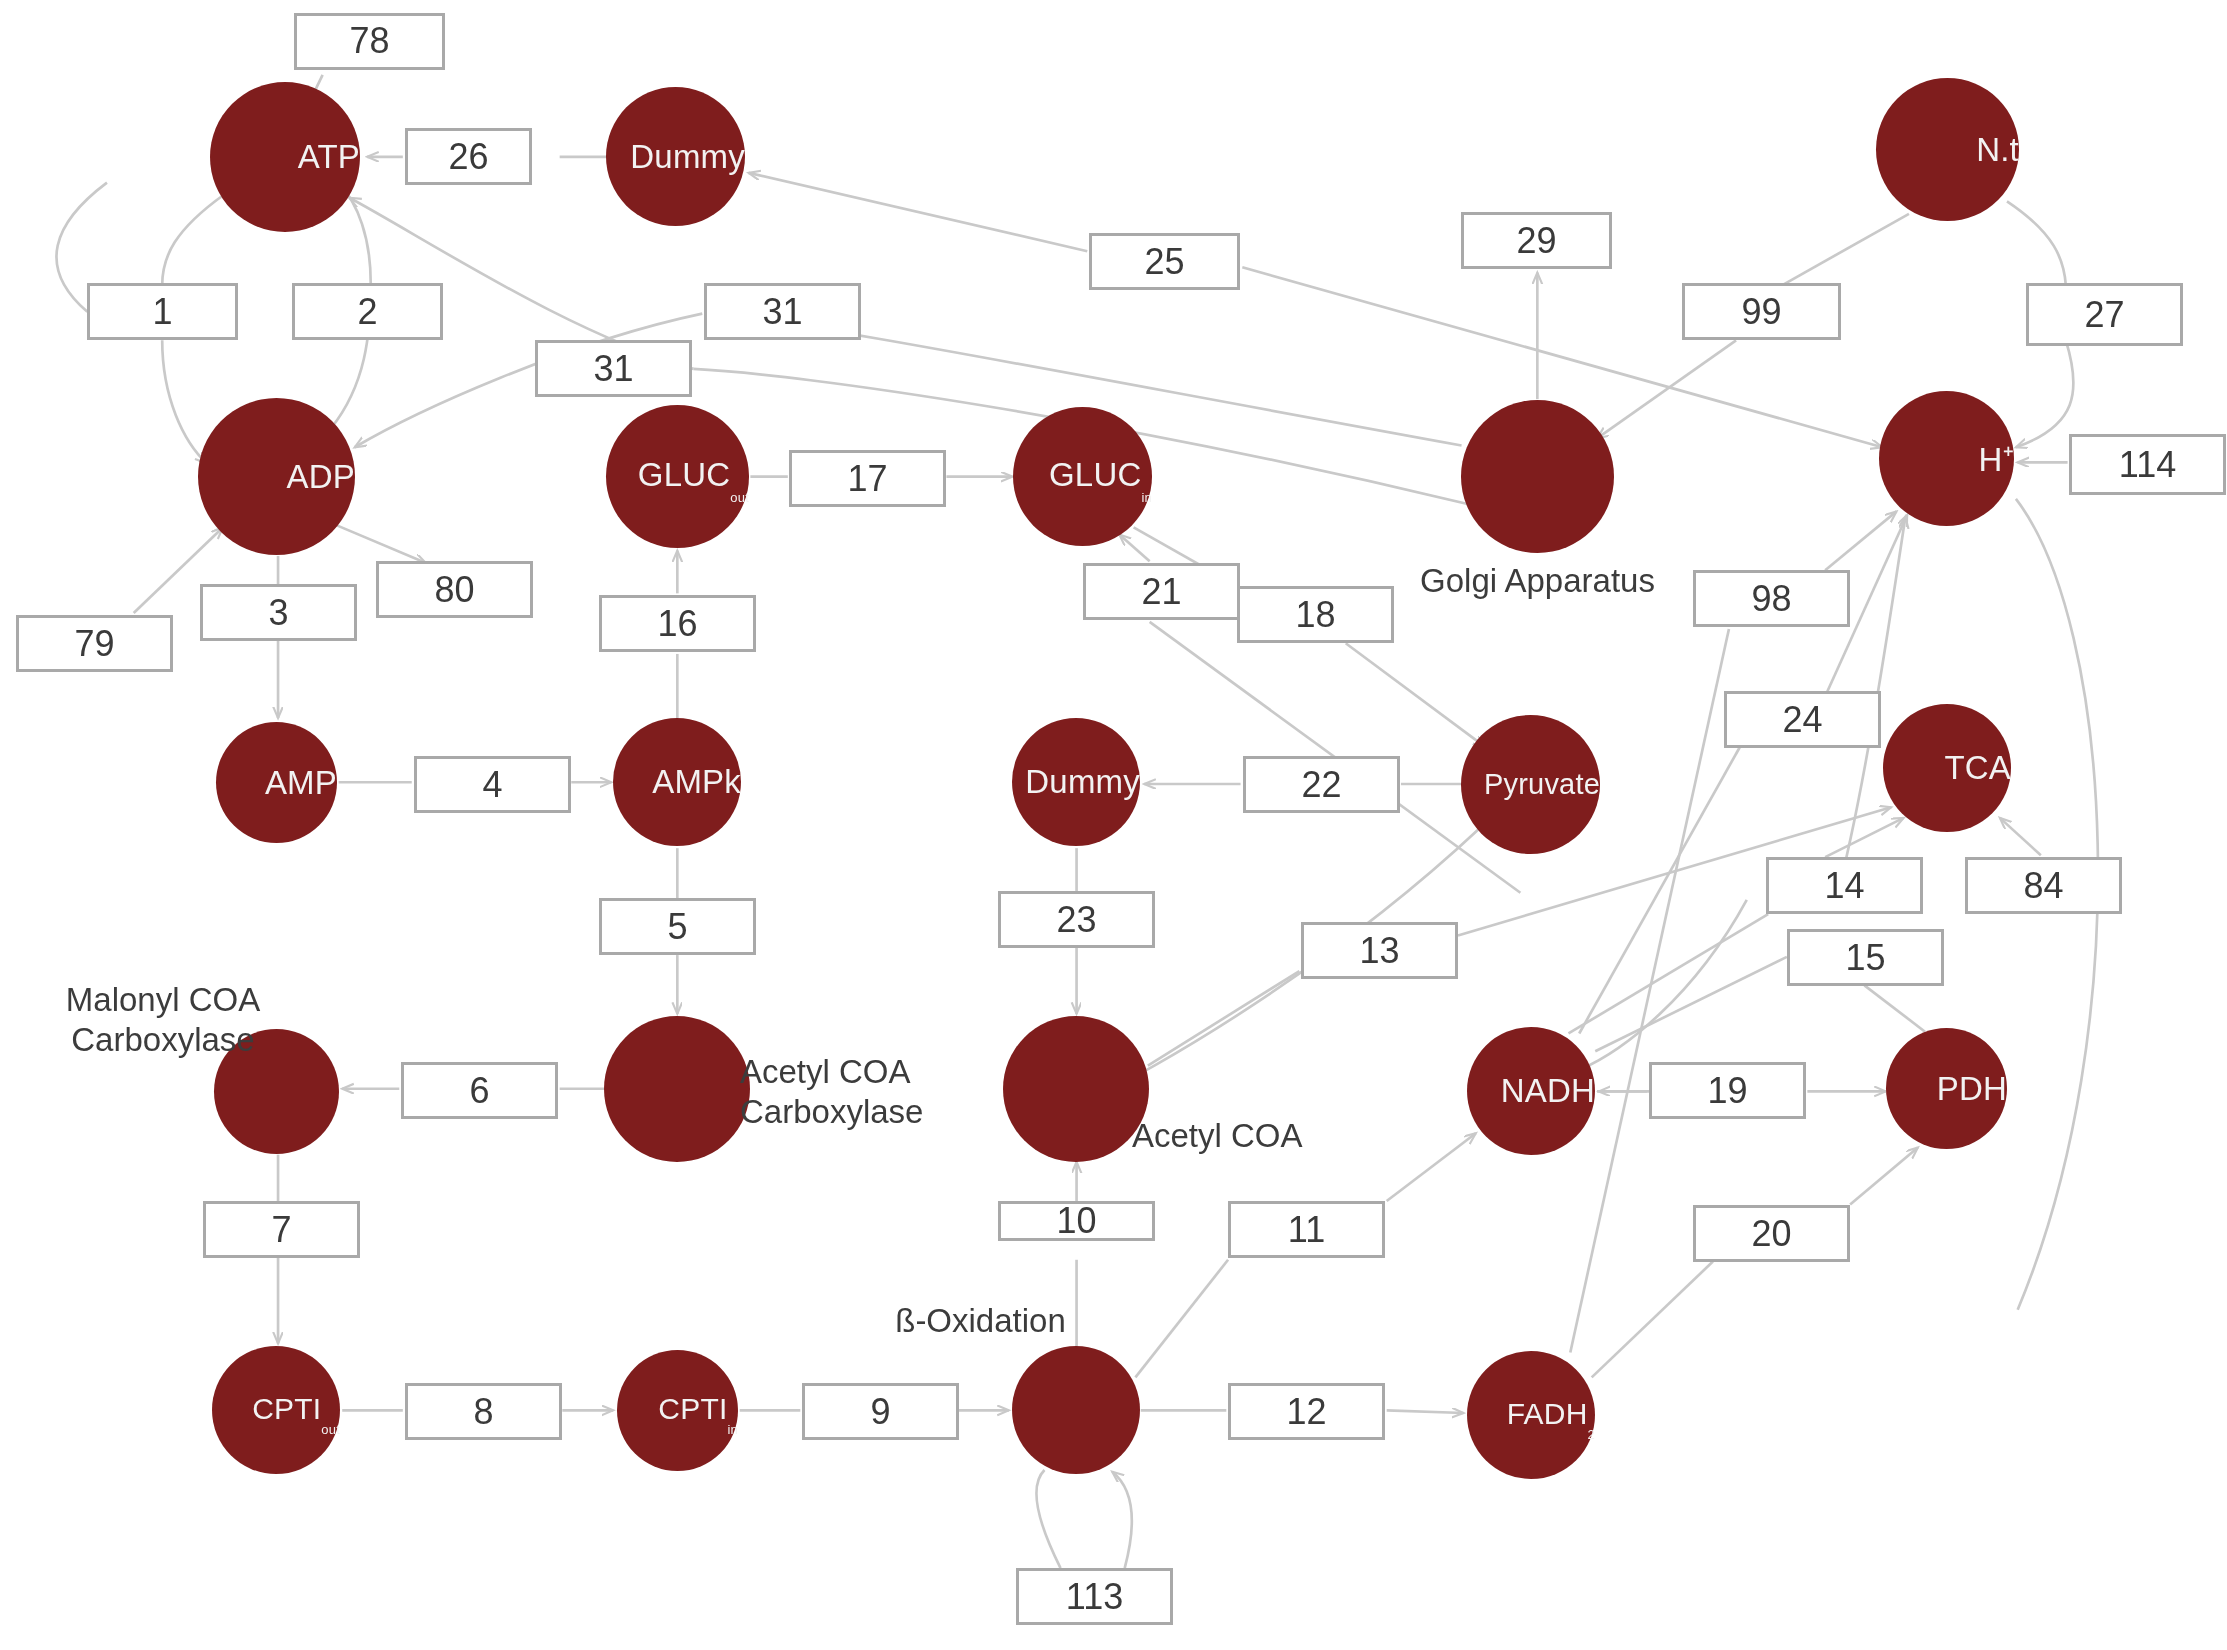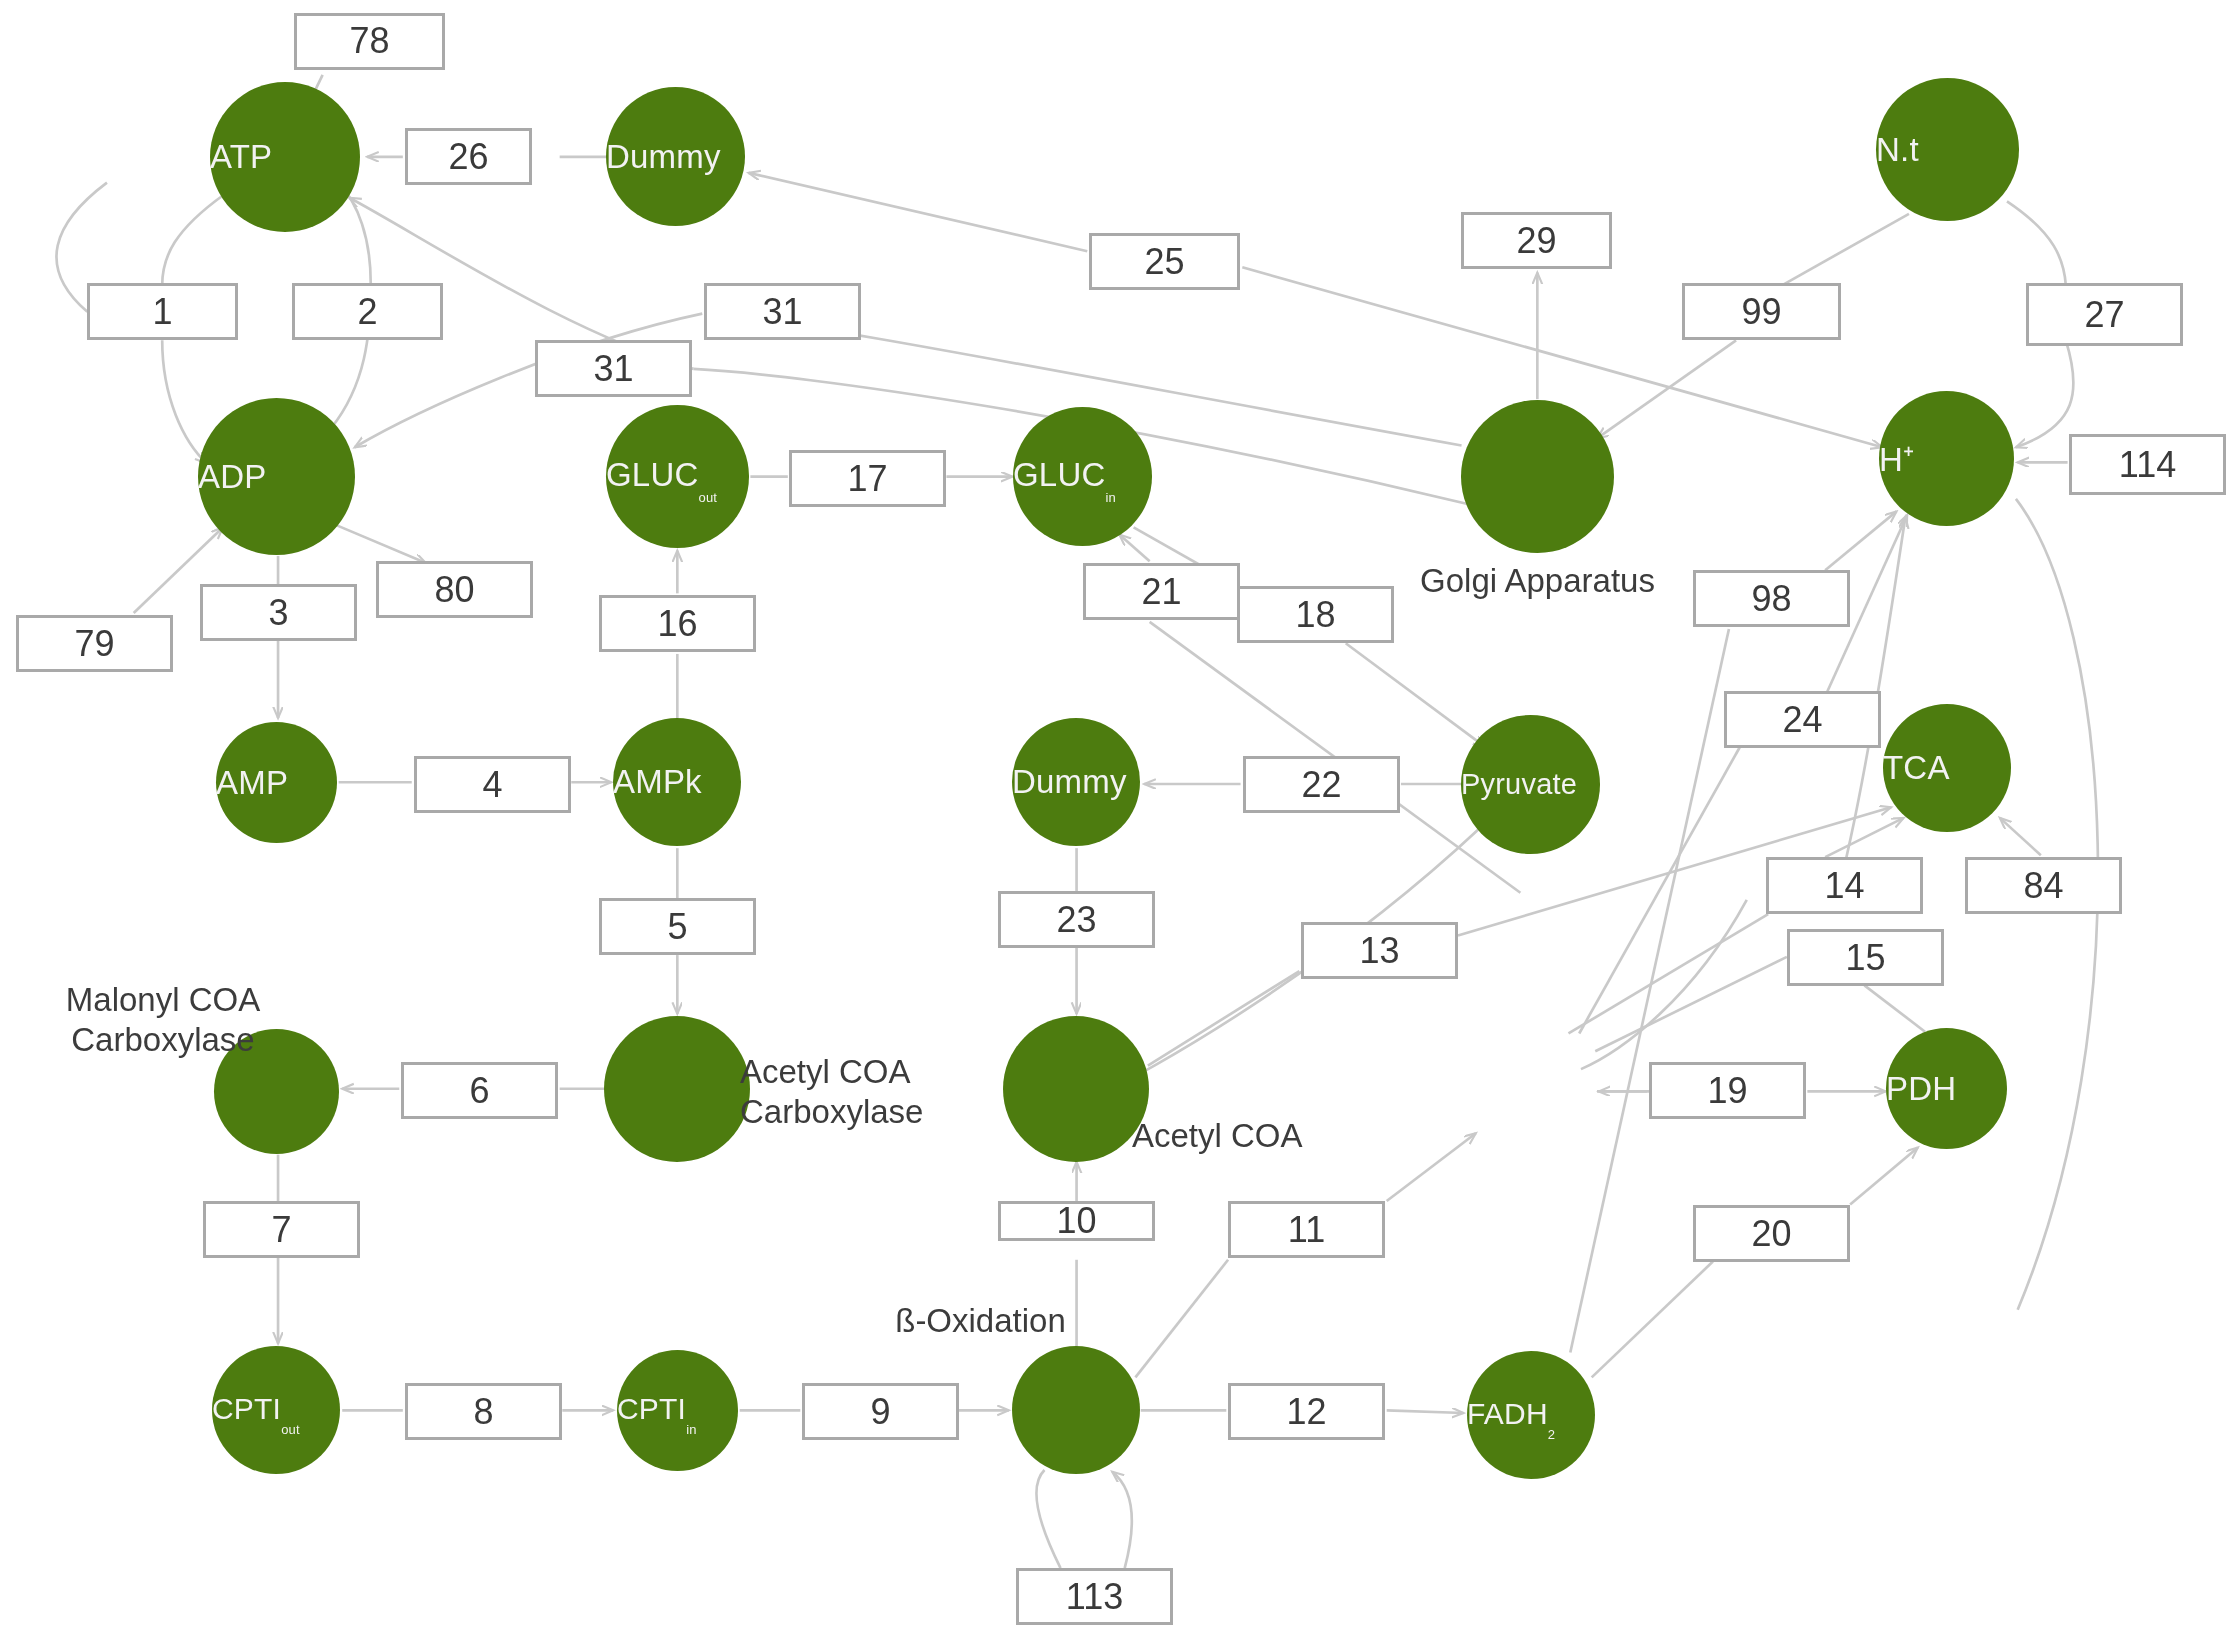--- a/index.html
+++ b/index.html
@@ -1,19 +1,19 @@
 <!DOCTYPE html>
 <html style="font-size:14.3px"><head>
 <meta charset="utf-8">
 <style>
   html,body{margin:0;padding:0;background:#ffffff;}
   body{font-family:"Liberation Sans", sans-serif;}
   #canvas{position:relative;width:2228px;height:1650px;background:#ffffff;overflow:hidden;}
   svg.edges{position:absolute;left:0;top:0;width:2228px;height:1650px;}
-  .node{position:absolute;border-radius:50%;background:#4d7c0f;display:flex;align-items:center;justify-content:flex-start;color:#f2f2f2;font-size:33px;letter-spacing:0.2px;}
+  .node{position:absolute;border-radius:50%;background:#7f1d1d;display:flex;align-items:center;justify-content:flex-end;color:#f2f2f2;font-size:33px;letter-spacing:0.2px;}
   .node span.sub{font-size:13px;vertical-align:sub;position:relative;top:8px;}
   .ext-label{position:absolute;color:#3c3c3c;font-size:33px;line-height:1.22;white-space:pre;text-align:center;}
   .rbox{position:absolute;background:#ffffff;border:3.6px solid #a9a9a9;display:flex;align-items:center;justify-content:center;color:#3a3a3a;font-size:36px;box-sizing:border-box;}
 </style>
 </head>
 <body>
 
 <div id="canvas">
 
   <svg class="edges" viewBox="0 0 2500 1852" preserveAspectRatio="none">
@@ -174,20 +174,23 @@
     </div>
 
   <div class="node" style="left:214px;top:1029px;width:125px;height:125px;"></div>
   <div class="ext-label" style="left:34px;top:980px;width:258px;">Malonyl COA
 Carboxylase</div>
   <div class="node" style="left:604px;top:1016px;width:146px;height:146px;"></div>
   <div class="ext-label" style="left:740px;top:1052px;width:267px;text-align:left;">Acetyl COA
 Carboxylase</div>
   <div class="node" style="left:1003px;top:1016px;width:146px;height:146px;"></div>
   <div class="ext-label" style="left:1132px;top:1116px;width:250px;text-align:left;">Acetyl COA</div>
+  <div class="node" style="left:1467px;top:1027px;width:128px;height:128px;">
+      <span>NADH</span>
+    </div>
   <div class="node" style="left:1886px;top:1028px;width:121px;height:121px;">
       <span>PDH</span>
     </div>
 
   <div class="node" style="left:212px;top:1346px;width:128px;height:128px;font-size:30px;">
       <span><span>CPTI</span><span class="sub">out</span></span>
     </div>
   <div class="node" style="left:617px;top:1350px;width:121px;height:121px;font-size:30px;">
       <span><span>CPTI</span><span class="sub">in</span></span>
     </div>

